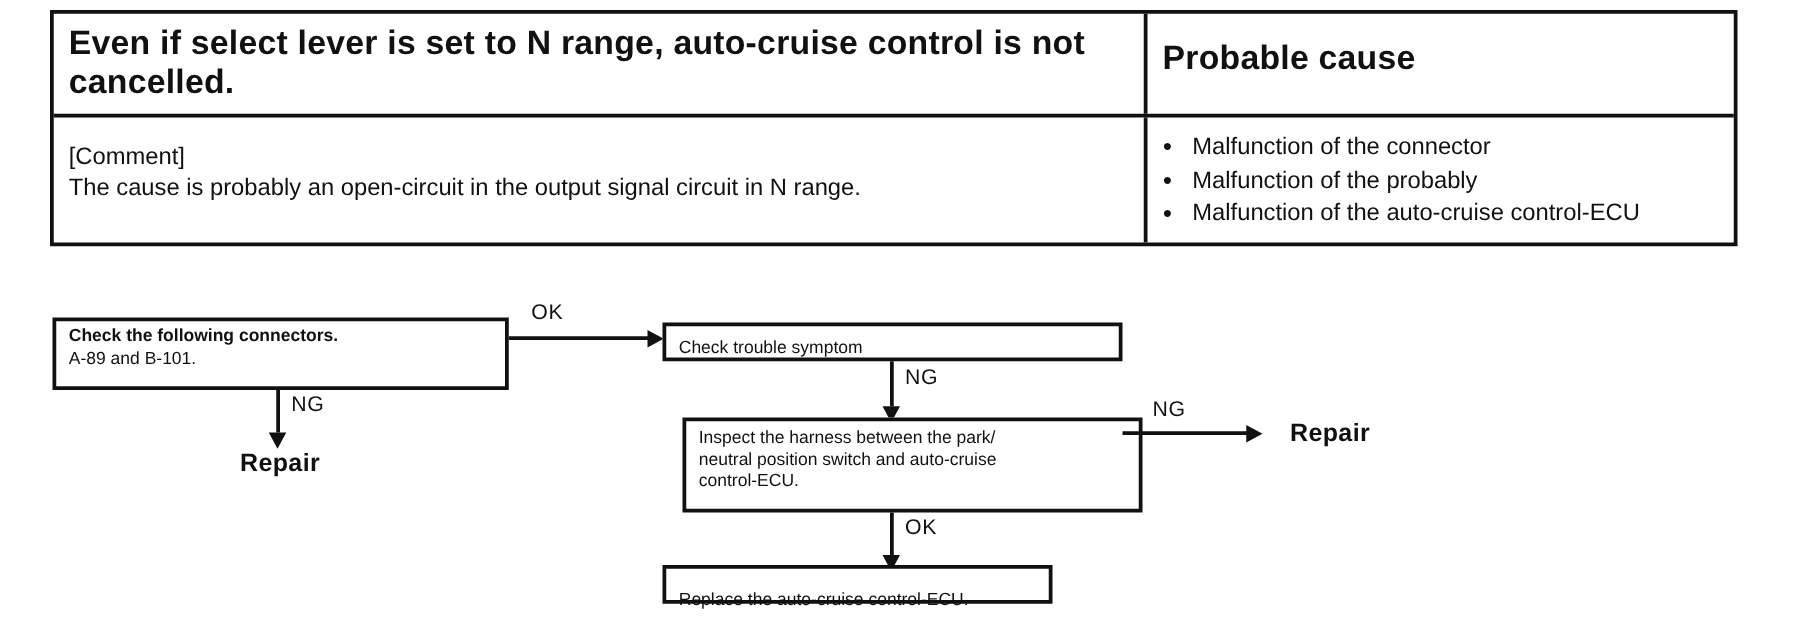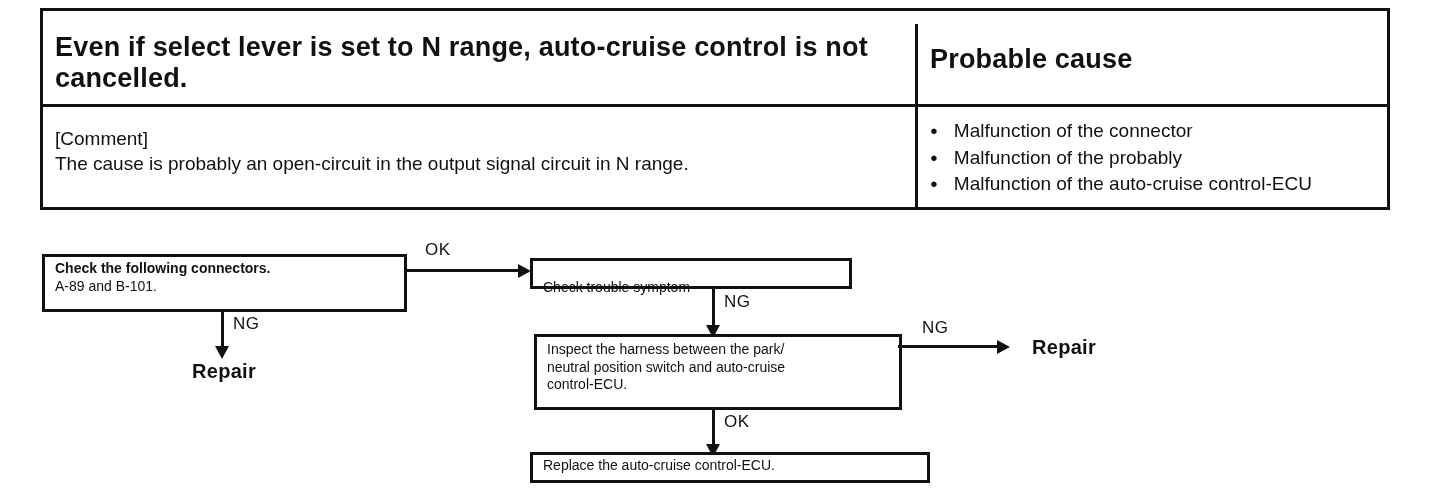--- a/index.html
+++ b/index.html
@@ -12,21 +12,21 @@
   
   .ts-table {
     position:absolute; left:40px; top:8px; width:1350px;
     border:3px solid #111; background:#fff;
   }
   .ts-row { display:flex; align-items:stretch; }
   .ts-row.header { border-bottom:3px solid #111; }
   .cell { padding:8px 12px; }
   .cell.left  { width:875px; border-right:3px solid #111; }
   .cell.right { flex:1; }
-  .header .cell { min-height:80px;margin-top:13px; }
+  .header .cell { min-height:80px; }
   .problem-heading, .cause-heading {
     font-weight:bold; font-size:27px; line-height:1.15; letter-spacing:0.2px;
   }
   .cause-heading { padding-top:12px; display:block; }
   .ts-row.body .cell { min-height:90px; font-size:19px; line-height:1.3; }
   .comment-tag { margin-top:12px; }
   .cause-list { padding-top:4px; }
   .cause-item { display:flex; align-items:baseline; margin-bottom:2px; }
   .bullet { font-size:13px; margin-right:16px; position:relative; top:-2px; }
 
@@ -98,38 +98,38 @@
 
 <span class="flow-label" style="left:425px; top:240px;">OK</span>
 <div class="hline" style="left:407px; top:269px; width:112px;"></div>
 <div class="arr-r" style="left:518px; top:264px;"></div>
 
 <div class="vline" style="left:221px; top:312px; height:34px;"></div>
 <div class="arr-d" style="left:215px; top:346px;"></div>
 <span class="flow-label" style="left:233px; top:314px;">NG</span>
 <span class="repair-label" style="left:192px; top:360px;">Repair</span>
 
-<div class="flow-box" style="left:530px; top:258px; width:322px; height:31px; padding-top:18px;">
+<div class="flow-box" style="left:530px; top:258px; width:368px; height:31px; padding-top:8px;">
   <span>Check trouble symptom</span>
 </div>
 
 <div class="vline" style="left:712px; top:289px; height:36px;"></div>
 <div class="arr-d" style="left:706px; top:325px;"></div>
 <span class="flow-label" style="left:724px; top:292px;">NG</span>
 
-<div class="flow-box" style="left:534px; top:334px; width:368px; height:76px; padding-top:4px;">
+<div class="flow-box" style="left:546px; top:334px; width:368px; height:76px; padding-top:4px;">
   <div>Inspect the harness between the park/</div>
   <div>neutral position switch and auto-cruise</div>
   <div>control-ECU.</div>
 </div>
 
 <span class="flow-label" style="left:922px; top:318px;">NG</span>
 <div class="hline" style="left:898px; top:345px; width:100px;"></div>
 <div class="arr-r" style="left:997px; top:340px;"></div>
 <span class="repair-label" style="left:1032px; top:336px;">Repair</span>
 
 <div class="vline" style="left:712px; top:410px; height:34px;"></div>
 <div class="arr-d" style="left:706px; top:444px;"></div>
 <span class="flow-label" style="left:724px; top:412px;">OK</span>
 
-<div class="flow-box" style="left:530px; top:452px; width:400px; height:31px; padding-top:2px;">
+<div class="flow-box" style="left:530px; top:452px; width:312px; height:31px; padding-top:16px;">
   <span>Replace the auto-cruise control-ECU.</span>
 </div>
 
 </body></html>

